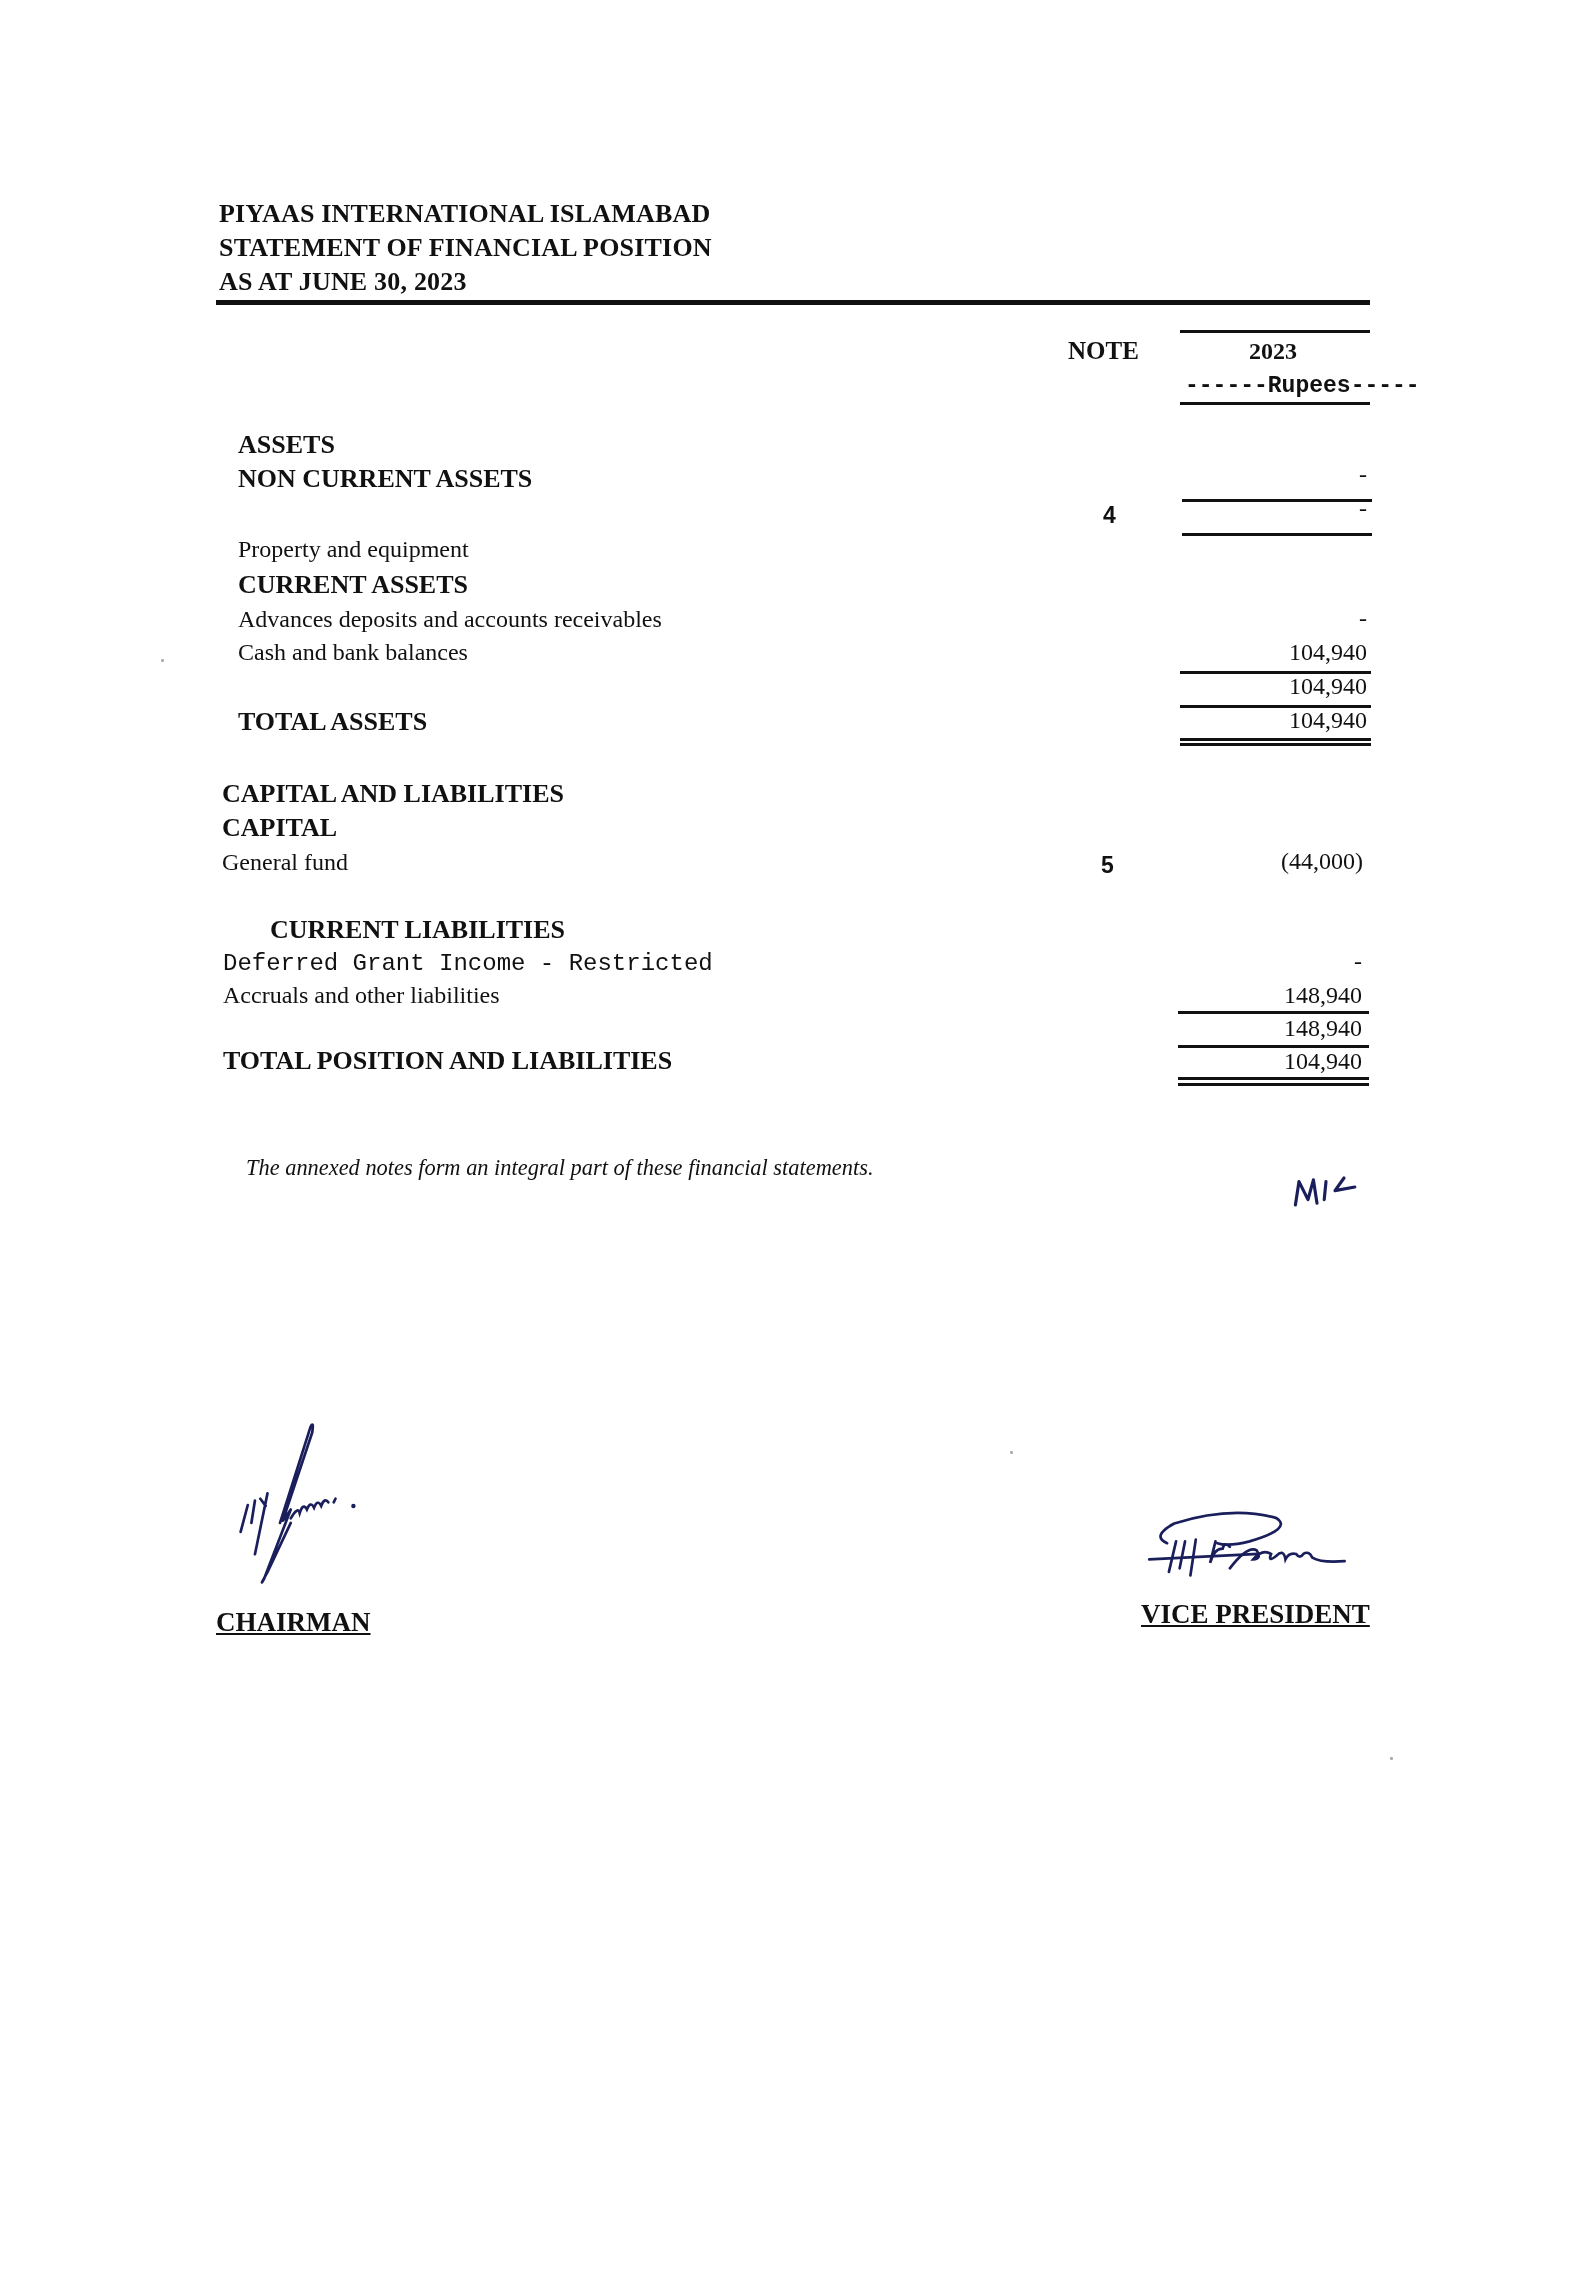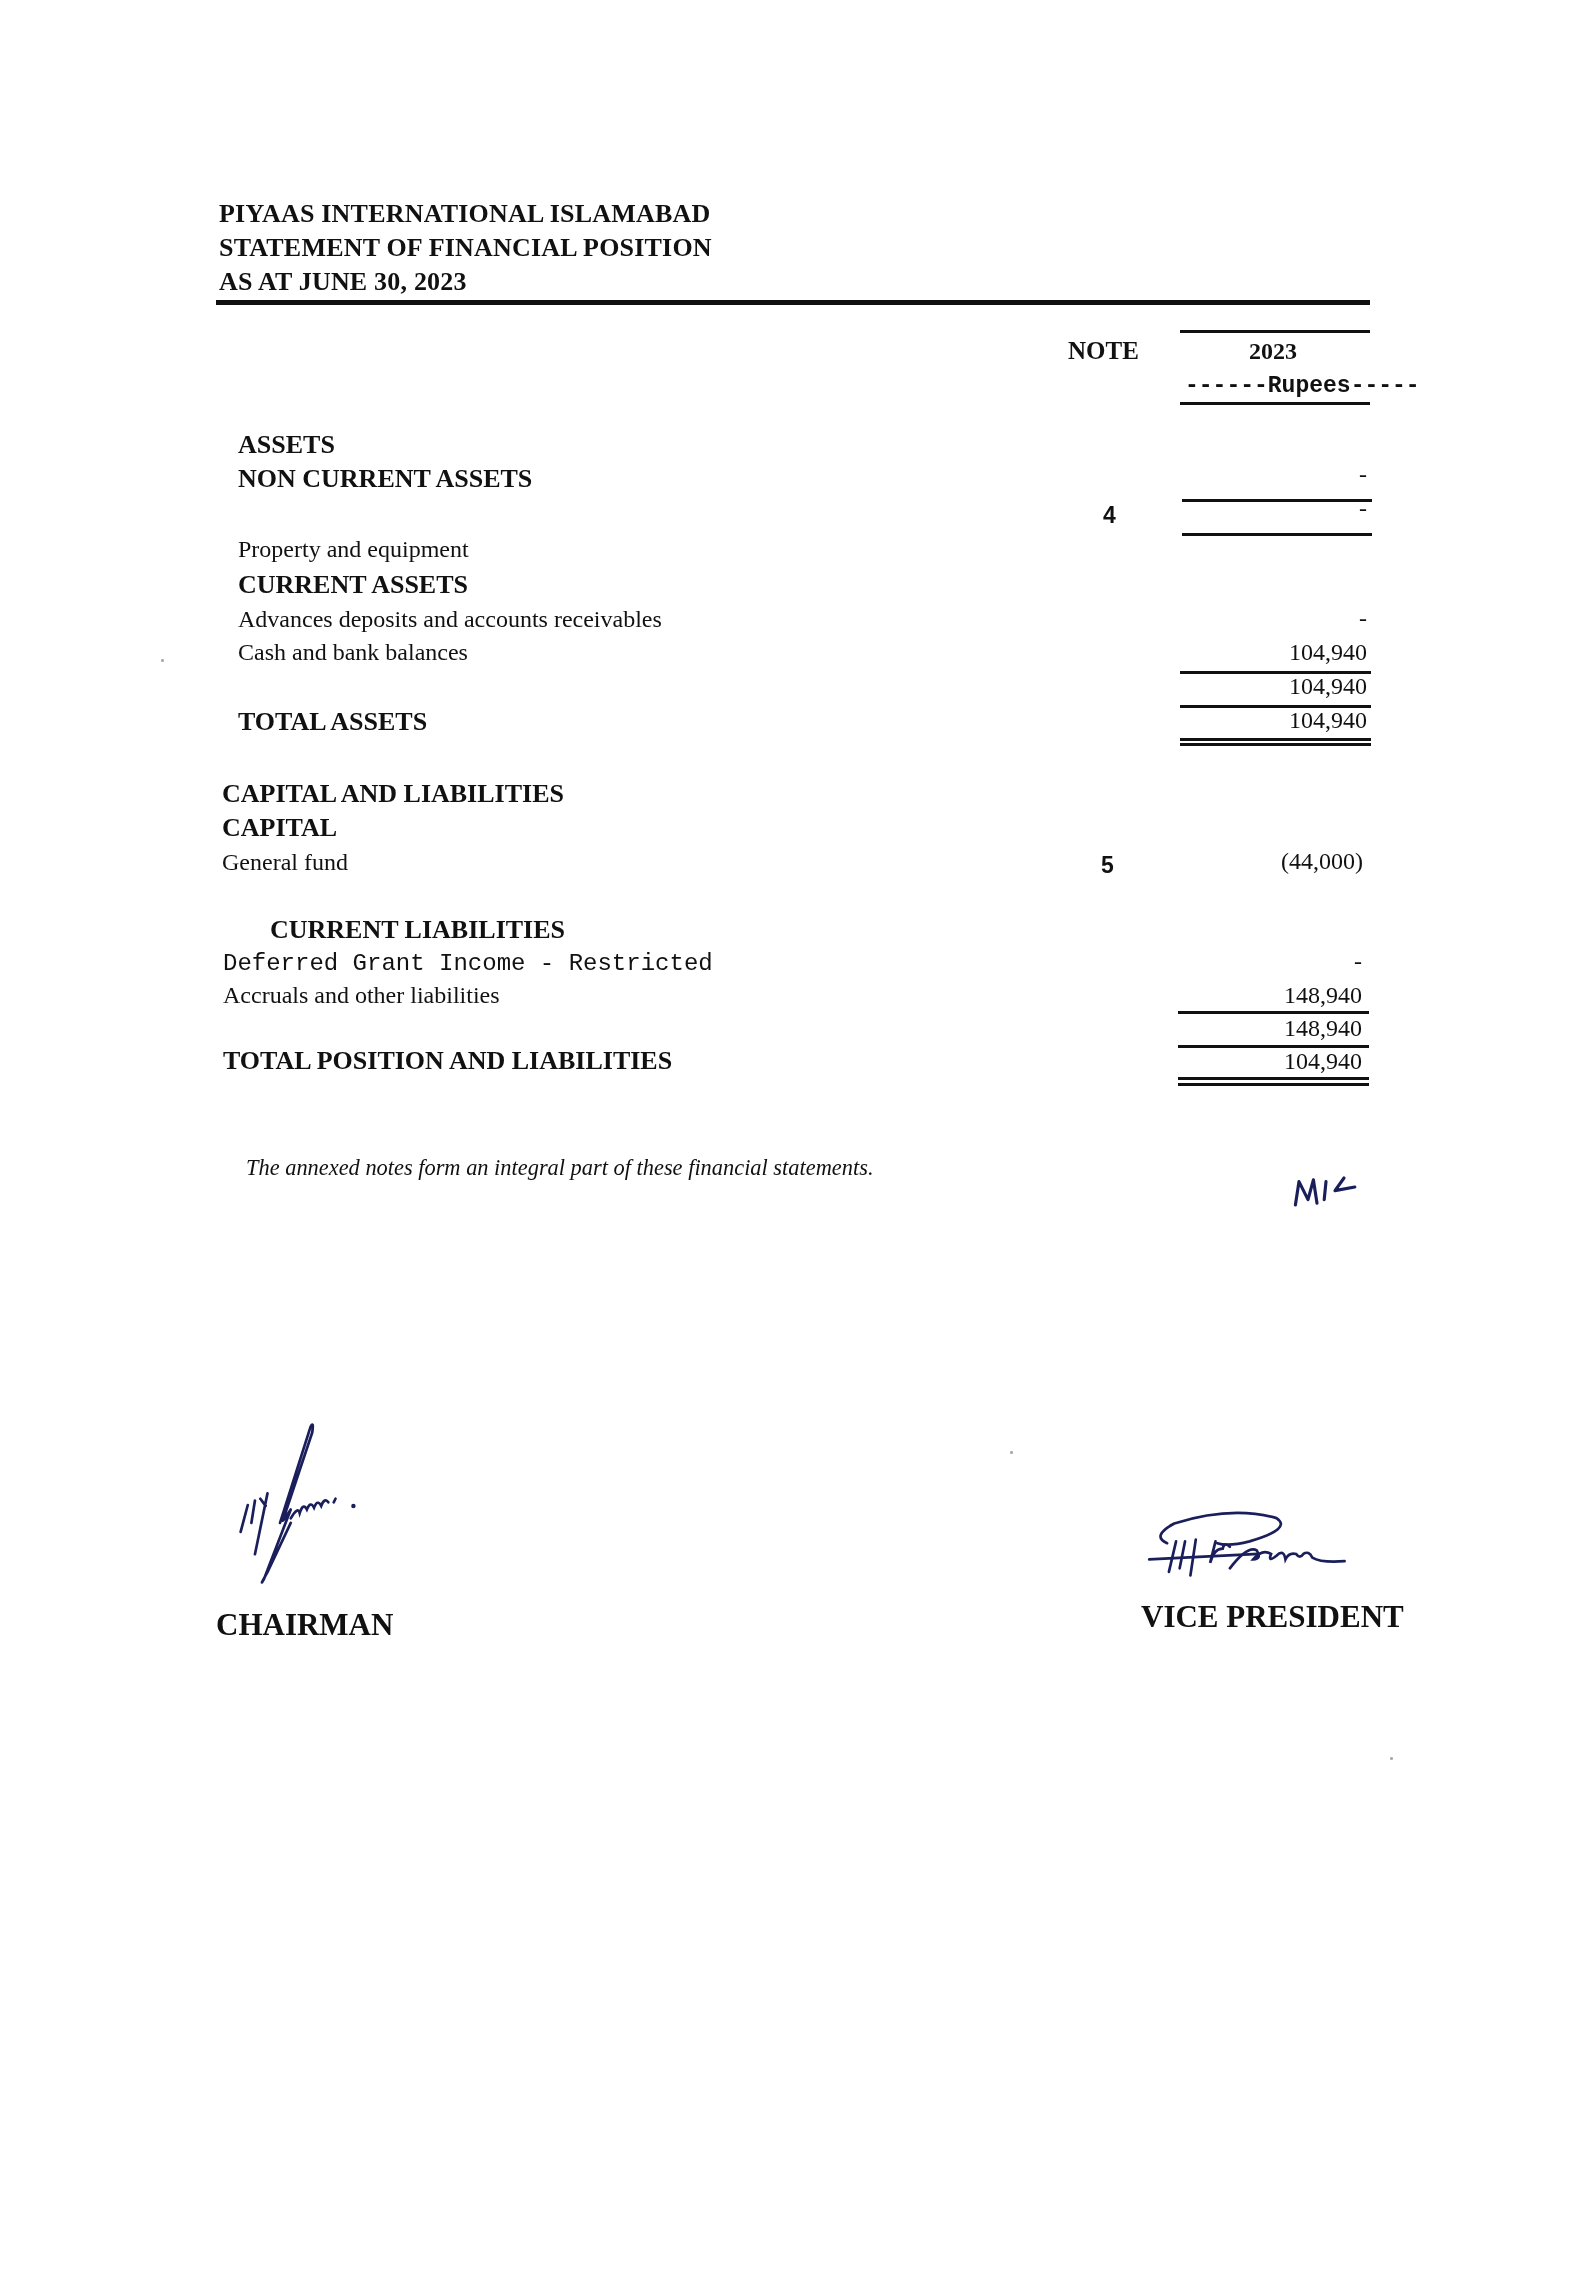--- a/index.html
+++ b/index.html
@@ -7,21 +7,21 @@
            font-family: "Liberation Serif", "DejaVu Serif", serif; color: #111; }
     .abs { position: absolute; white-space: nowrap; }
     .hdr { font-weight: bold; font-size: 26px; left: 219px; letter-spacing: 0.2px; }
     .rule { position: absolute; background: #111; }
     .lbl { position: absolute; left: 238px; font-size: 24px; white-space: nowrap; }
     .bold { font-weight: bold; font-size: 26px; }
     .num { position: absolute; right: 222px; font-size: 24px; text-align: right; white-space: nowrap; }
     .note { position: absolute; font-weight: bold; font-size: 23px; font-family: "Liberation Sans", "DejaVu Sans", sans-serif; }
     .colhdr { position: absolute; font-weight: bold; font-size: 25px; white-space: nowrap; }
     .italic-note { position: absolute; left: 246px; top: 1155px; font-style: italic; font-size: 22.4px; }
-    .sig-title { position: absolute; font-weight: bold; font-size: 31px; white-space: nowrap; }
+    .sig-title { position: absolute; font-weight: bold; font-size: 27px; white-space: nowrap; text-decoration: underline; }
     .speck { position: absolute; width: 2.7px; height: 2.7px; background: #aaa; border-radius: 50%; }
   </style>
 </head>
 <body>
 
 <div class="abs hdr" style="top:199px;">PIYAAS INTERNATIONAL ISLAMABAD</div>
 <div class="abs hdr" style="top:233px;">STATEMENT OF FINANCIAL POSITION</div>
 <div class="abs hdr" style="top:267px;">AS AT JUNE 30, 2023</div>
 <div class="rule" style="left:216px; top:300px; width:1154px; height:4.5px;"></div>
 

